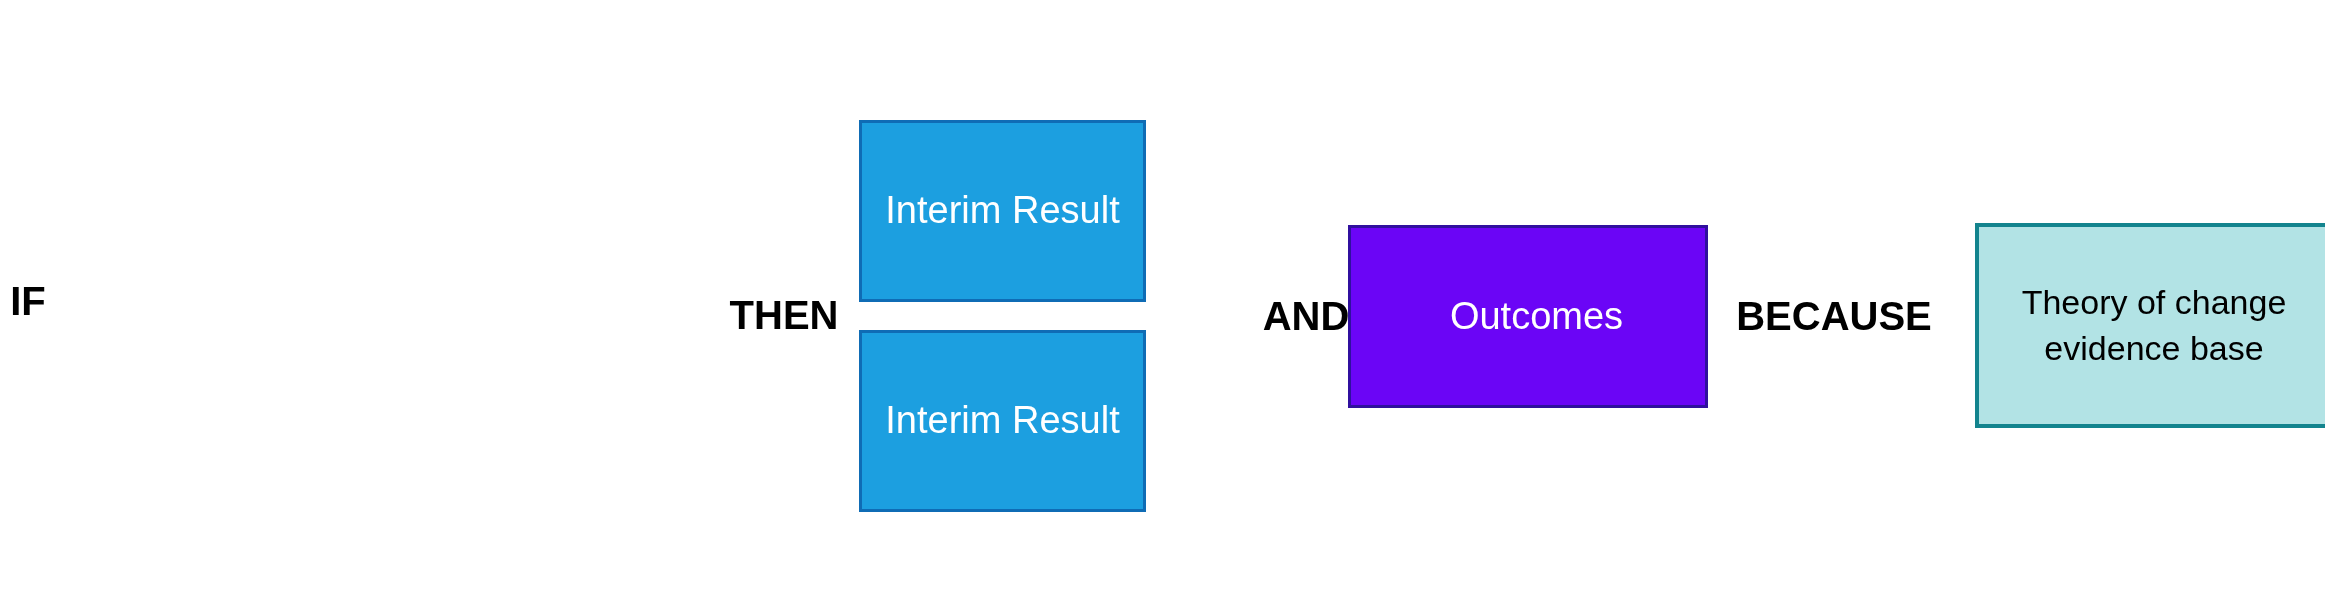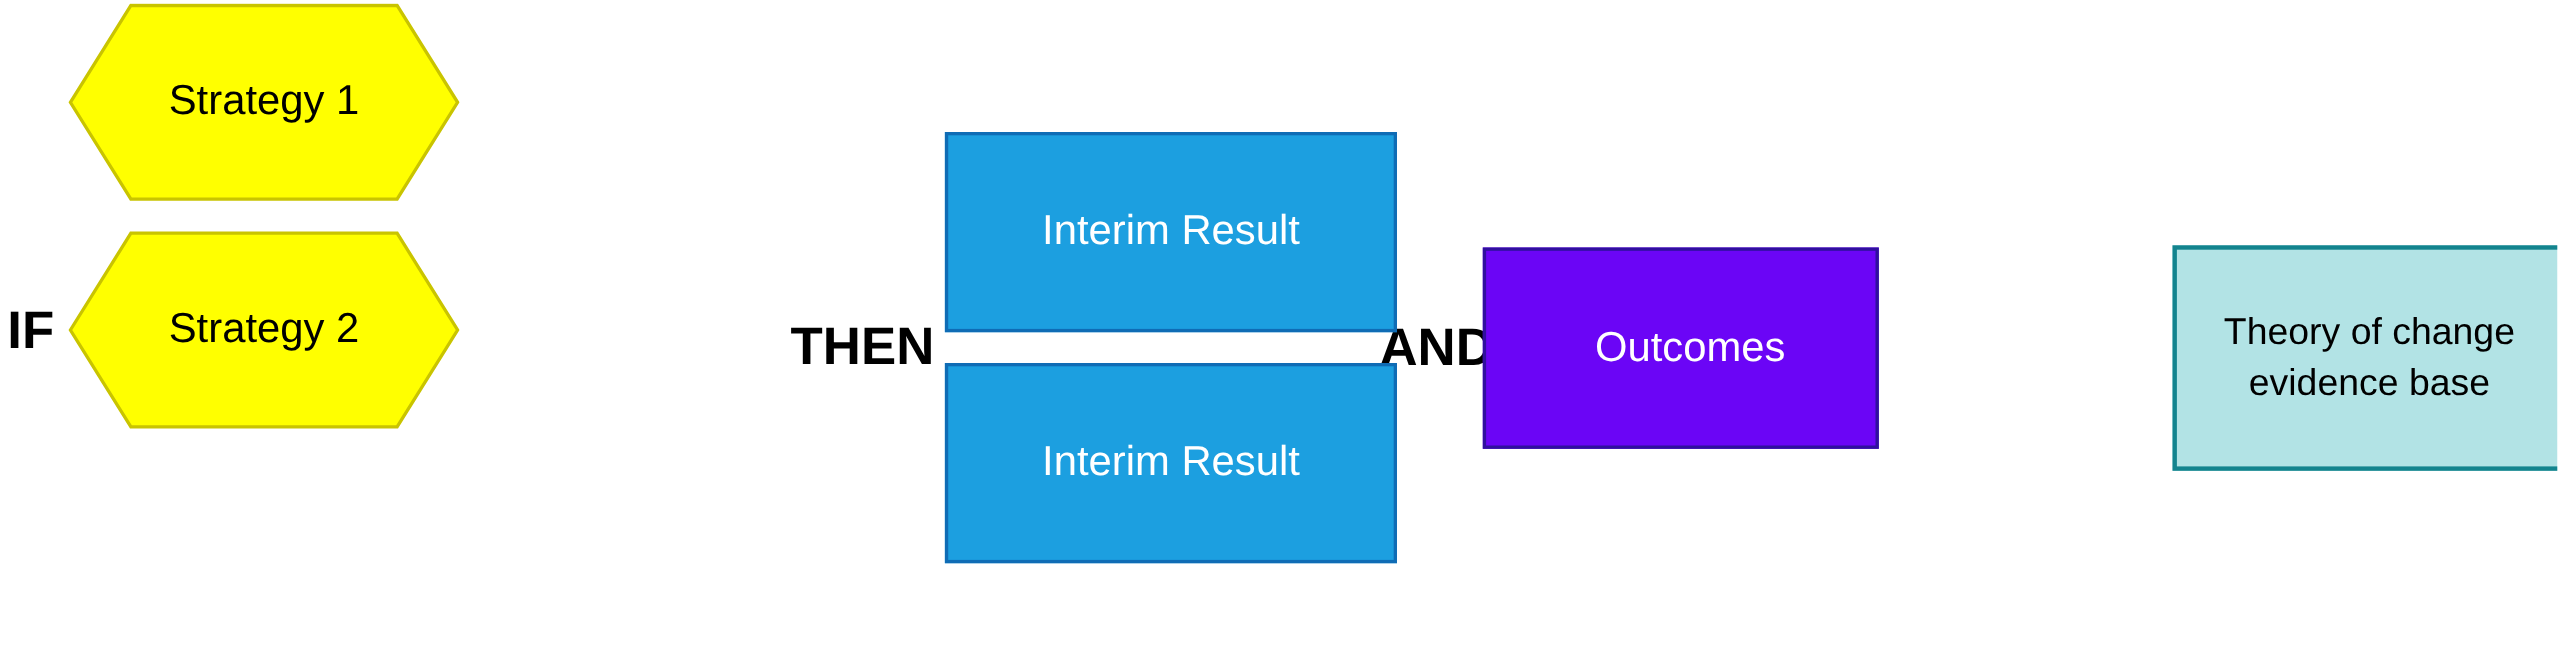--- a/index.html
+++ b/index.html
@@ -13,21 +13,21 @@
     width: 2325px;
     height: 603px;
     background: #ffffff;
     overflow: hidden;
   }
 
   
   .word {
     position: absolute;
     transform: translate(-50%, -50%);
-    font-size: 48px;
+    font-size: 40px;
     font-weight: 700;
     color: var(--connector-text, #000);
     white-space: nowrap;
     letter-spacing: 0px;
   }
   .word-if      { left: 28px;   top: 301px; }
   .word-then    { left: 784px;  top: 315px; }
   .word-and     { left: 1278px; top: 316px; margin-left: 28px; }
   .word-because { left: 1834px; top: 316px; }
 
@@ -62,21 +62,21 @@
   .shape-label {
     font-size: 38px;
     line-height: 1.2;
     text-align: center;
   }
 
   
   .interim-box {
     position: absolute;
     left: 859px;
-    width: 411px; height: 182px;
+    width: 287px; height: 182px;
     box-sizing: border-box;
     background: var(--interim-fill, #1C9FE0);
     border: 3px solid var(--interim-border, #0F6CB5);
     display: flex; align-items: center; justify-content: center;
     z-index: 2;
   }
   .interim-1 { top: 120px; }
   .interim-2 { top: 330px; }
   .interim-box .shape-label { color: var(--label-light, #fff); }
 
@@ -113,35 +113,24 @@
   }
 </style>
 </head>
 <body>
 
 <div class="canvas">
 
   <div class="word word-if">IF</div>
   <div class="word word-then">THEN</div>
   <div class="word word-and">AND</div>
+  <div class="word word-because">BECAUSE</div>
 
 
-  <div class="hex hex-1">
-    <svg viewBox="0 0 356 180" width="356" height="180">
-      <polygon points="2,90 57,2 299,2 354,90 299,178 57,178" fill="var(--hex-fill)" stroke="var(--hex-border)" stroke-width="3" stroke-linejoin="miter"></polygon>
-    </svg>
-    <span class="shape-label">Strategy 1</span>
-  </div>
 
-  <div class="hex hex-2">
-    <svg viewBox="0 0 356 180" width="356" height="180">
-      <polygon points="2,90 57,2 299,2 354,90 299,178 57,178" fill="var(--hex-fill)" stroke="var(--hex-border)" stroke-width="3" stroke-linejoin="miter"></polygon>
-    </svg>
-    <span class="shape-label">Strategy 2</span>
-  </div>
 
 
   <div class="interim-box interim-1">
     <span class="shape-label">Interim Result</span>
   </div>
   <div class="interim-box interim-2">
     <span class="shape-label">Interim Result</span>
   </div>
 
   <div class="outcomes-box">

